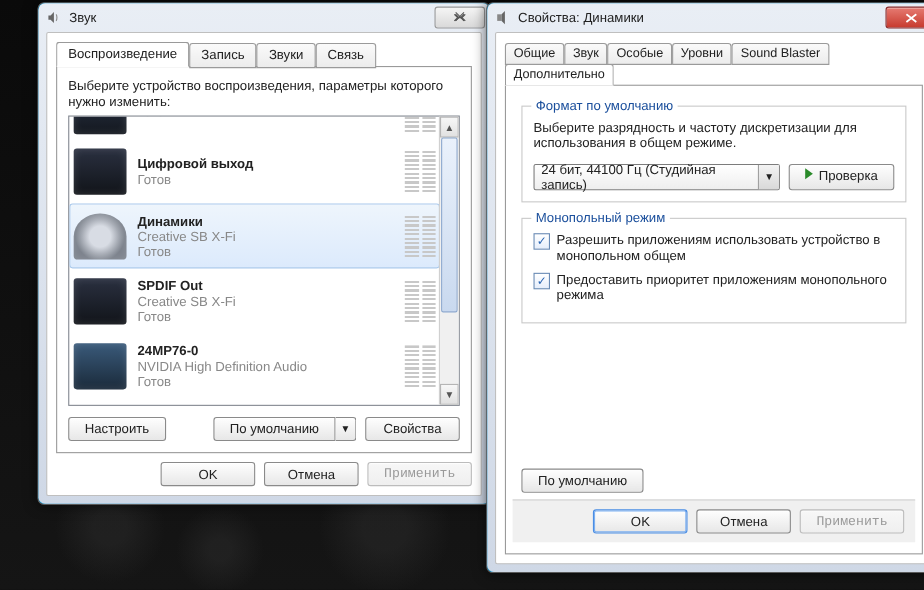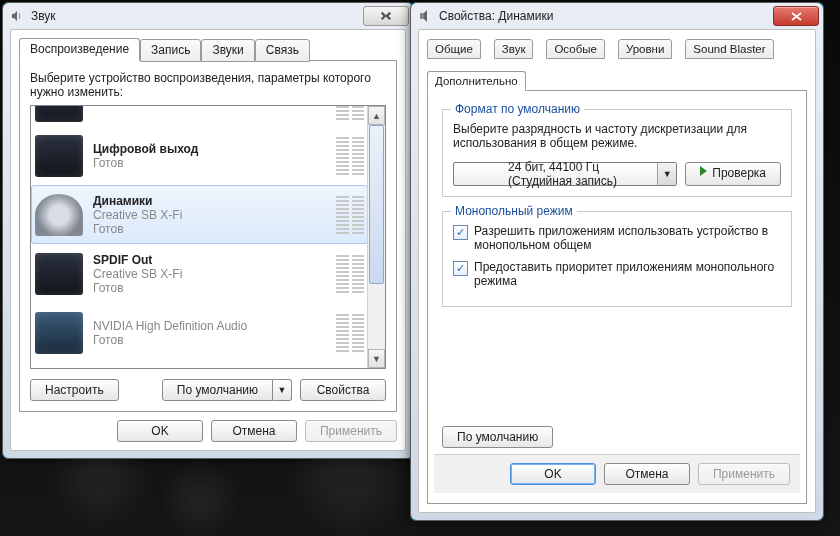--- a/index.html
+++ b/index.html
@@ -18,20 +18,21 @@
     overflow: hidden;
   }
   .window {
     position: absolute;
     background: #0ea5e9;
     border: 1px solid #5a5a5a;
     border-radius: 6px;
     box-shadow: 0 0 12px rgba(0,0,0,0.6);
     display: flex;
     flex-direction: column;
+    margin-left: 32px;
   }
   .win-frame {
     background: linear-gradient(#e9eef5, #cfd8e6);
     border-radius: 6px;
     padding: 0;
     display: flex;
     flex-direction: column;
     height: 100%;
   }
   .titlebar {
@@ -96,21 +97,20 @@
   }
   .tab.active {
     background: #fff;
     border-bottom: 1px solid #fff;
     top: 0;
     padding-bottom: 4px;
   }
   .tabs-row2 {
     display: flex;
     flex-wrap: wrap;
-    gap: 13px;
   }
   .tabs-row2 .tab { font-size: 11.5px; padding: 3px 7px; }
   .tab-panel {
     border: 1px solid #9a9a9a;
     flex: 1;
     padding: 10px;
     background: #fff;
     display: flex;
     flex-direction: column;
     font-size: 12px;
@@ -205,21 +205,21 @@
     border: 1px solid #8a8a8a;
     background: linear-gradient(#fefefe, #e7e7e7);
     border-radius: 3px;
     padding: 3px 14px;
     font-size: 12px;
     color: #222;
     min-width: 56px;
     text-align: center;
     box-shadow: inset 0 1px 0 rgba(255,255,255,0.7);
   }
-  .btn.disabled { color: #9a9a9a; border-color:#bcbcbc; background:linear-gradient(#f7f7f7,#efefef);}
+  .btn.disabled { color: #9a9a9a; border-color:#bcbcbc; background:linear-gradient(#f7f7f7,#efefef);font-family:Liberation Mono, monospace;}
   .splitbtn {
     display: flex;
   }
   .splitbtn .btn { border-radius: 3px 0 0 3px; }
   .splitbtn .dd {
     border: 1px solid #8a8a8a; border-left:0;
     background: linear-gradient(#fefefe, #e7e7e7);
     border-radius: 0 3px 3px 0;
     width: 18px; display:flex;align-items:center;justify-content:center;
     font-size: 9px;
@@ -239,21 +239,20 @@
     color: #1b4f9c;
     font-size: 12px;
   }
   .combo {
     display: flex;
     border: 1px solid #7c7c7c;
     border-radius: 2px;
     background: linear-gradient(#fff, #eee);
     height: 22px;
     align-items: center;
-    padding-left: 48px;
   }
   .combo .ctext { flex:1; padding: 0 6px; font-size: 12px; }
   .combo .cbtn {
     width: 18px; height: 100%;
     border-left: 1px solid #a0a0a0;
     background: linear-gradient(#f3f3f3,#d9d9d9);
     display:flex;align-items:center;justify-content:center;
     font-size: 9px;
   }
   .checkbox {
@@ -368,20 +367,21 @@
               </div>
               <div class="level-meter">
                   <div class="bar"></div>
                   <div class="bar"></div>
                 </div>
             </div>
 
             <div class="dev-item">
               <div class="dev-icon" style="background:linear-gradient(#3a5a7a,#1a2a3a);"></div>
               <div class="dev-text">
+                <div class="dev-name">24MP76-0</div>
                 <div class="dev-sub">NVIDIA High Definition Audio</div>
                 <div class="dev-status">Готов</div>
               </div>
               <div class="level-meter">
                   <div class="bar"></div>
                   <div class="bar"></div>
                 </div>
             </div>
 
             <div class="dev-item">

